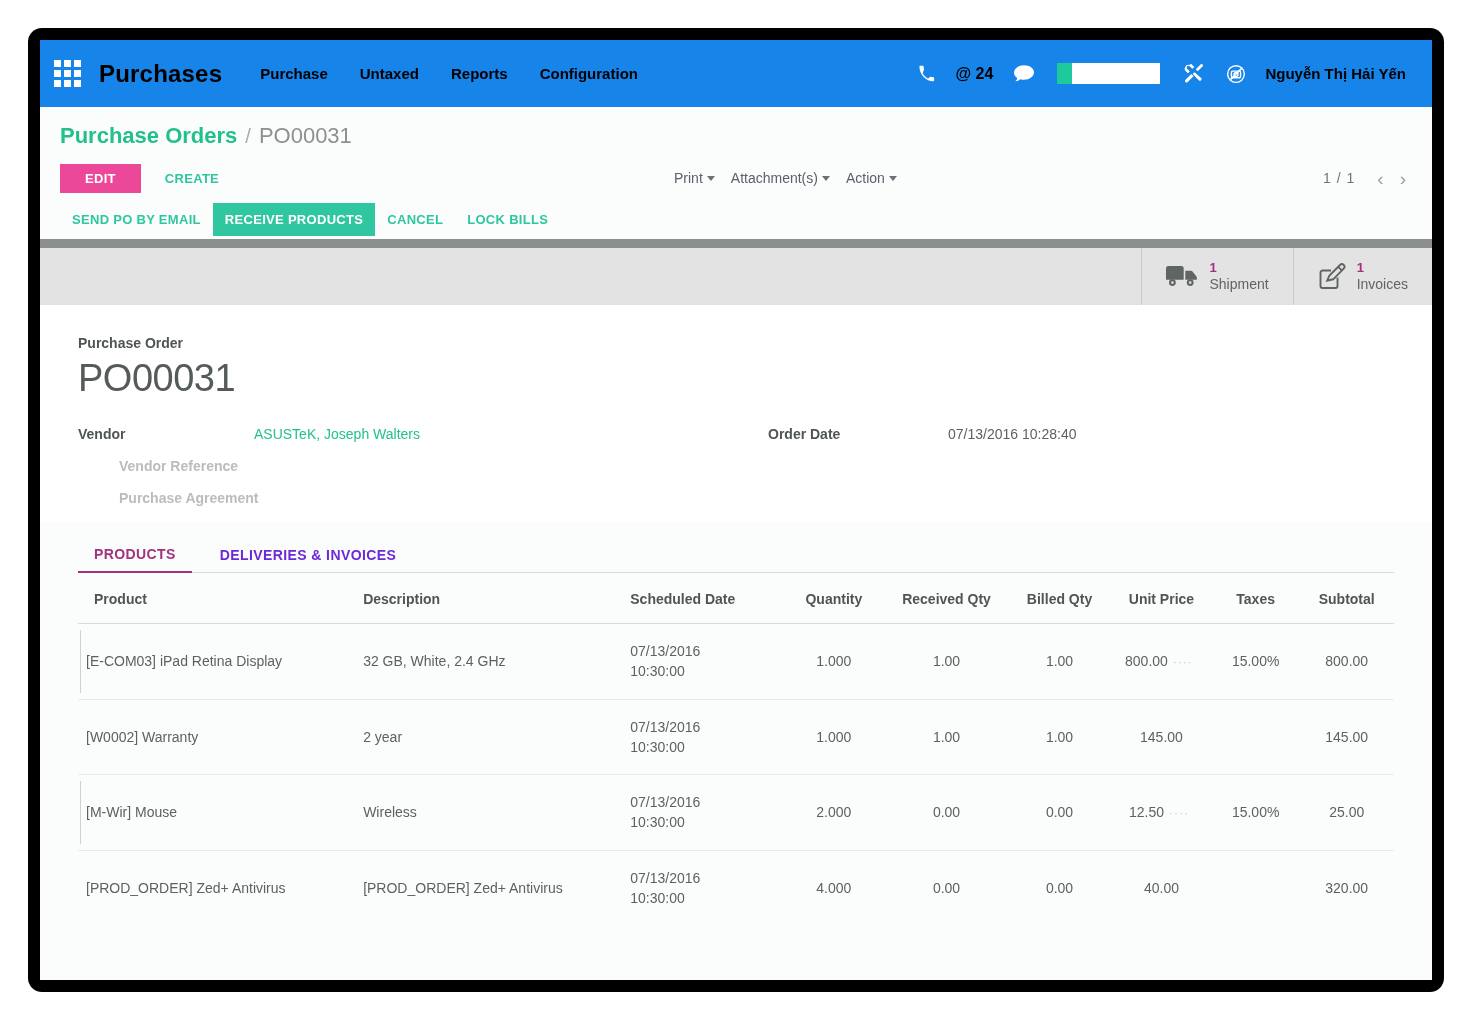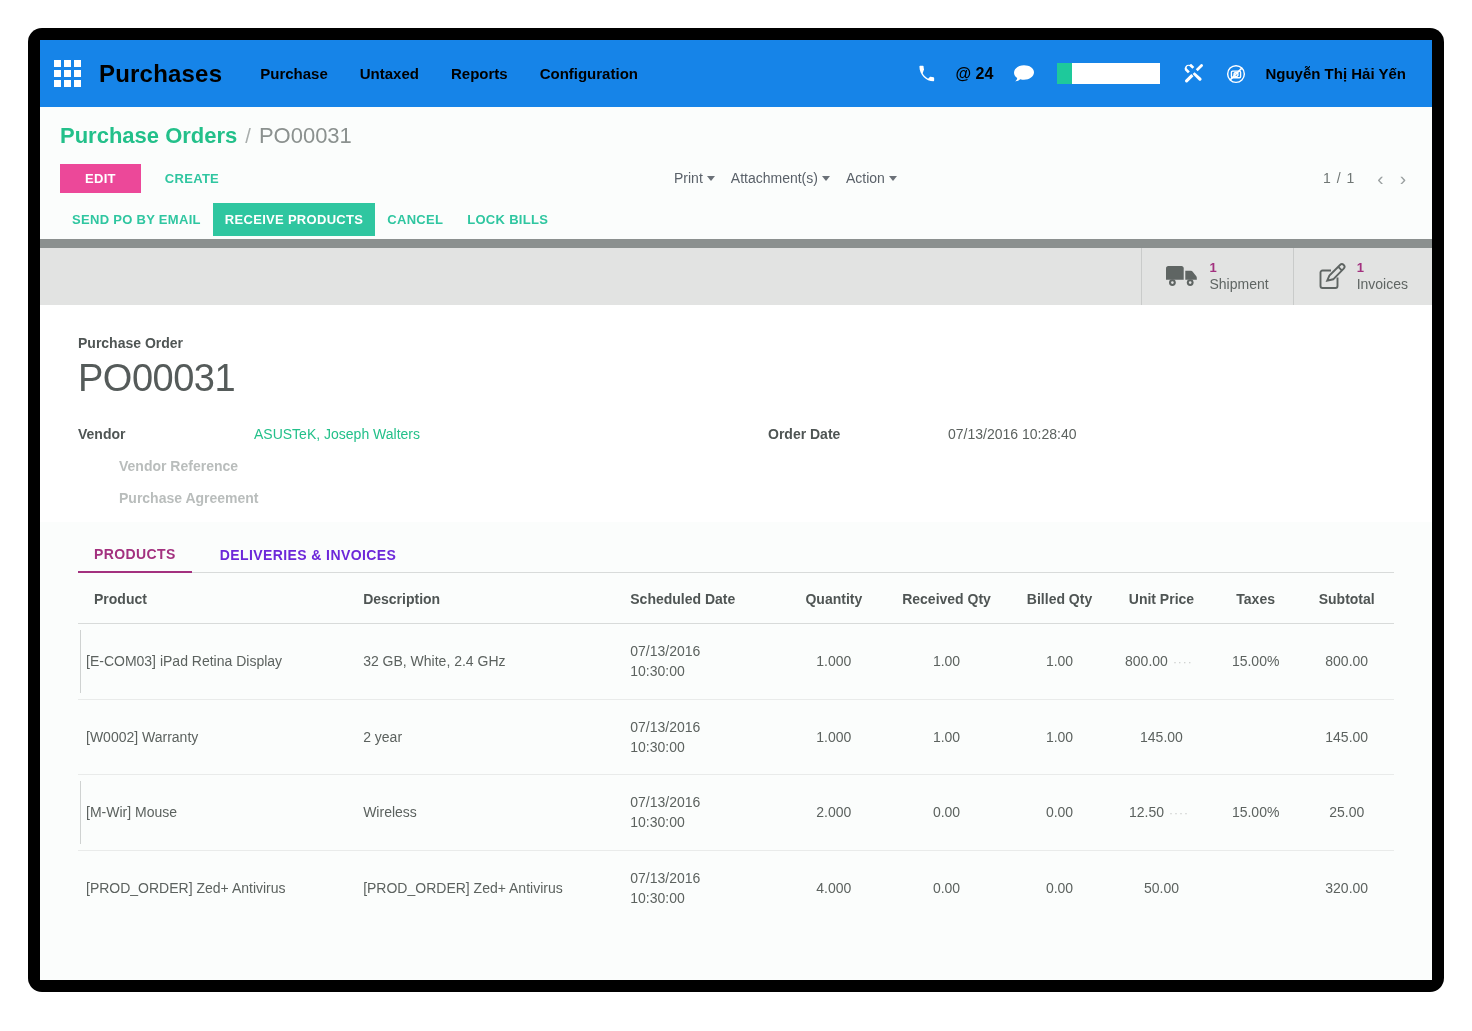--- a/index.html
+++ b/index.html
@@ -600,21 +600,21 @@
             <tr>
               <td class="prod">[PROD_ORDER] Zed+ Antivirus</td>
               <td>[PROD_ORDER] Zed+ Antivirus</td>
               <td>
                 <span class="date-cell">07/13/2016</span><br>
                 <span class="date-cell">10:30:00</span>
               </td>
               <td class="num">4.000</td>
               <td class="num">0.00</td>
               <td class="num">0.00</td>
-              <td class="num">50.00</td>
+              <td class="num">40.00</td>
               <td class="num"></td>
               <td class="num">320.00</td>
             </tr>
           </tbody>
         </table>
       </div>
 
 
     </div>
   </div>

